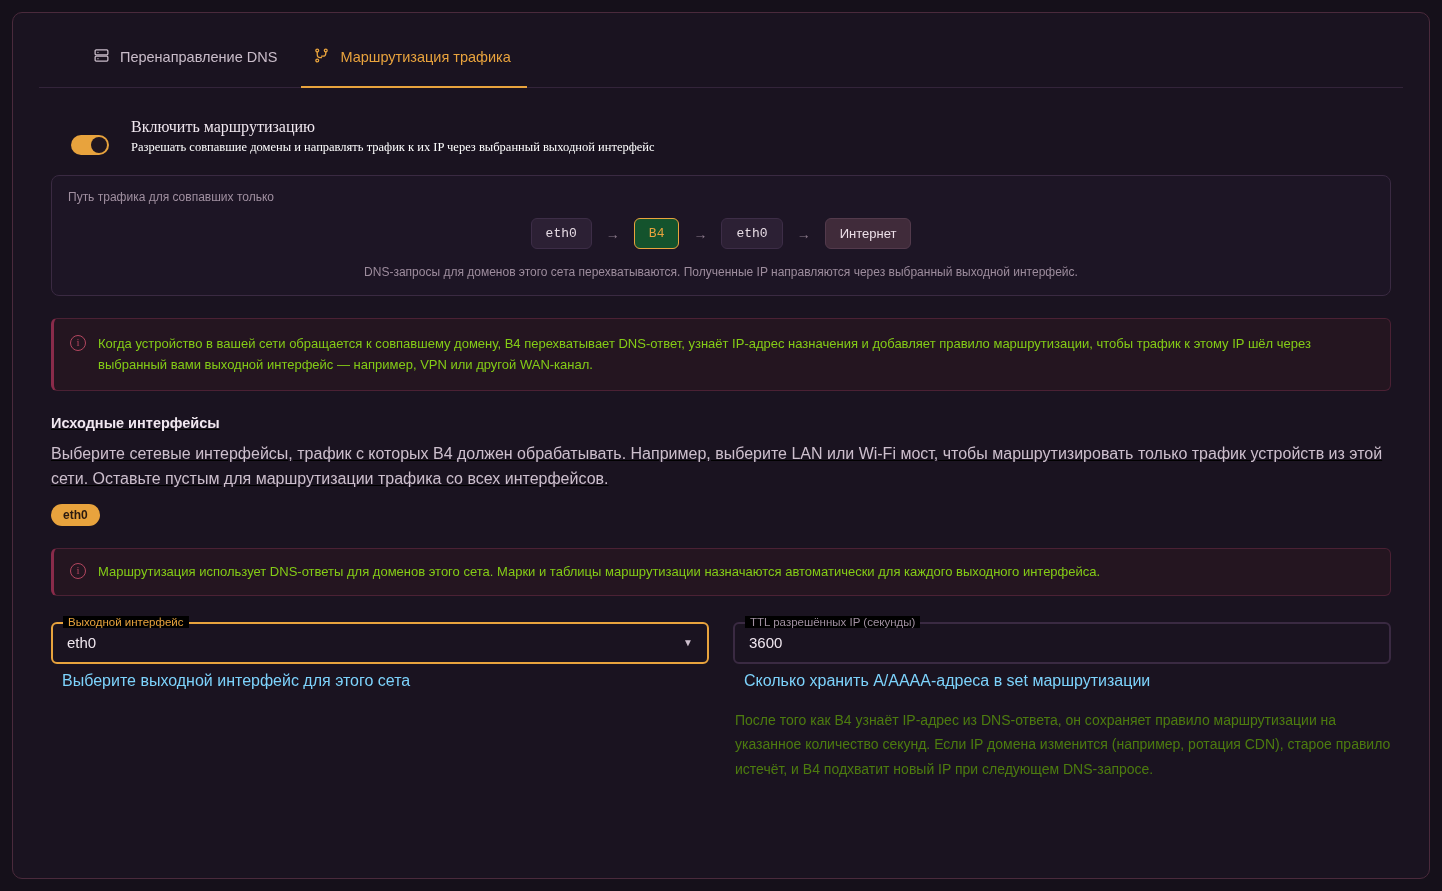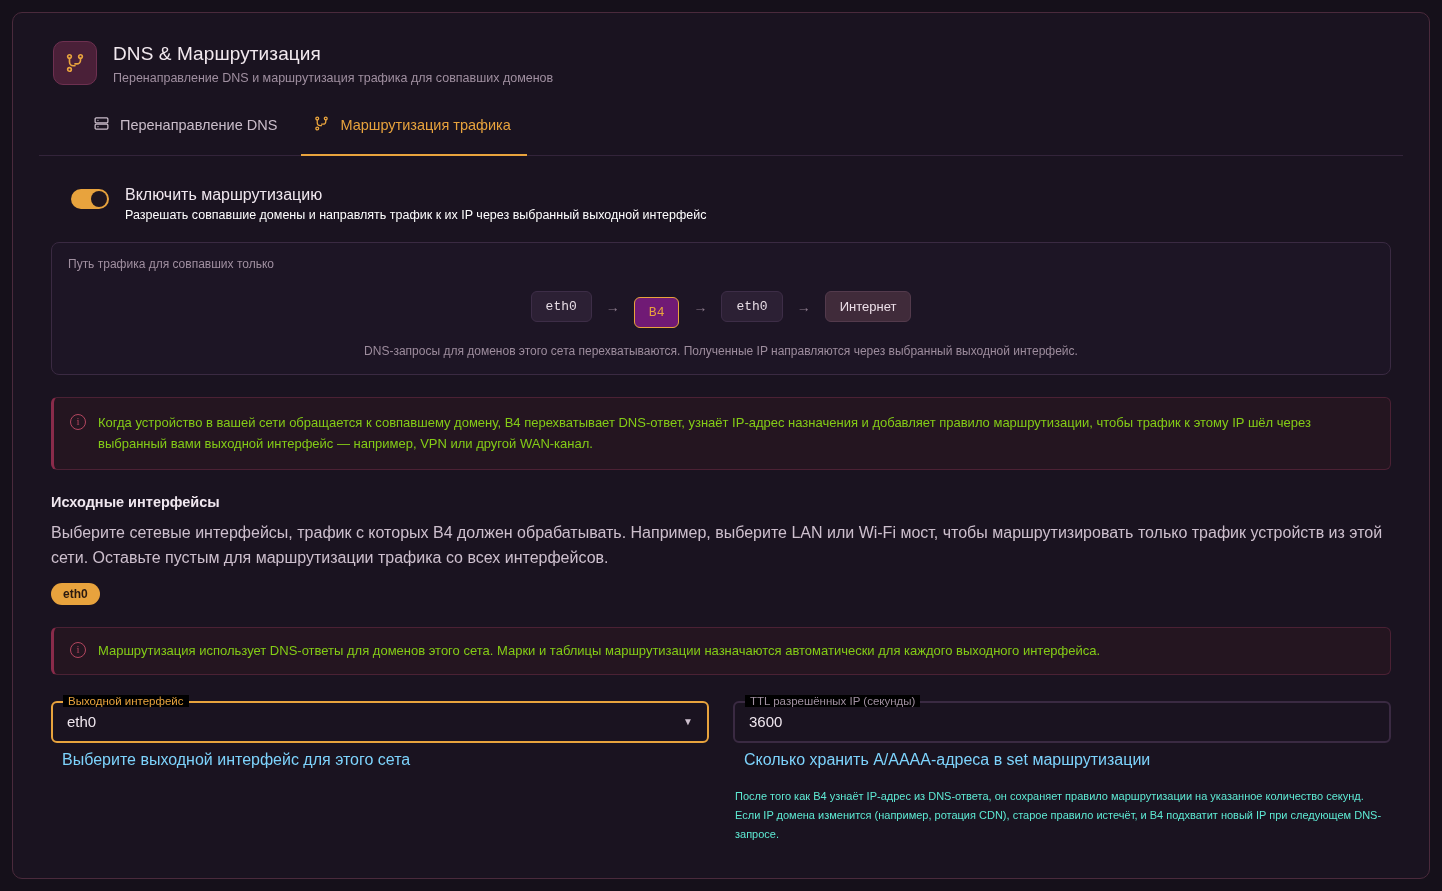--- a/index.html
+++ b/index.html
@@ -76,23 +76,24 @@
     margin-bottom: -1px;
   }
   .tab.active {
     color: #e8a33d;
     border-bottom-color: #e8a33d;
   }
 
   
   .toggle-row {
     display: flex;
-    align-items: flex-start;
-    gap: 16px;
+    align-items: flex-end;
+    gap: 22px;
     padding: 30px 0 0 32px;
+    font-family: Liberation Serif, serif;
   }
   .switch {
     width: 38px; height: 20px;
     border-radius: 10px;
     background: #e8a33d;
     position: relative;
     flex: 0 0 auto;
     margin-top: 3px;
     cursor: pointer;
   }
@@ -137,22 +138,21 @@
     font-size: 13px;
     color: #e6dbe4;
     background: #2c2034;
     border: 1px solid #3d2d47;
     border-radius: 6px;
     padding: 7px 14px;
   }
   .chip.accent {
     color: #e8a33d;
     border-color: #e8a33d;
-    background: #701a75;
-    margin-top: 12px;
+    background: #14532d;
   }
   .chip.plain {
     font-family: "Liberation Sans", sans-serif;
     background: #402b3a;
     border-color: #533a4c;
     color: #ecdfe8;
   }
   .arrow { color: #8d7b8d; font-size: 14px; }
   .path-note {
     text-align: center;
@@ -187,20 +187,21 @@
   .callout-text {
     font-size: 13px;
     line-height: 1.65;
     color: #84cc16;
   }
   .callout.slim { padding: 12px 16px; }
 
   
   .section {
     padding: 24px 12px 0 12px;
+    text-decoration: underline;
   }
   .section-title {
     font-size: 14.5px;
     color: #f0e7ef;
     font-weight: bold;
   }
   .section-desc {
     font-size: 16px;
     color: #cdbfcd;
     line-height: 1.6;
@@ -257,48 +258,33 @@
     font-size: 10px;
   }
   .field-help {
     font-size: 16px;
     color: #7dd3fc;
     margin-top: 8px;
     padding-left: 2px;
     margin-left: 9px;
   }
   .field-note {
-    font-size: 11px;
-    color: #5eead4;
+    font-size: 14px;
+    color: #4d7c0f;
     line-height: 1.75;
     margin-top: 18px;
     padding-left: 2px;
   }
 </style>
 </head>
 <body>
 
 <div class="page">
   <div class="panel">
 
-    <div class="header">
-      <div class="header-icon">
-        <svg width="22" height="22" viewBox="0 0 24 24" fill="none" stroke="#e8a33d" stroke-width="1.8" stroke-linecap="round" stroke-linejoin="round">
-          <circle cx="6" cy="19" r="2"></circle>
-          <circle cx="18" cy="5" r="2"></circle>
-          <circle cx="6" cy="5" r="2"></circle>
-          <path d="M6 7v4a4 4 0 0 0 4 4h2"></path>
-          <path d="M18 7v2a4 4 0 0 1-4 4h-2"></path>
-        </svg>
-      </div>
-      <div class="header-texts">
-        <div class="header-title">DNS &amp; Маршрутизация</div>
-        <div class="header-sub">Перенаправление DNS и маршрутизация трафика для совпавших доменов</div>
-      </div>
-    </div>
 
     <div class="tabs">
       <div class="tab">
         <span>
           <svg width="17" height="17" viewBox="0 0 24 24" fill="none" stroke="#c9bcc9" stroke-width="1.8" stroke-linecap="round">
             <rect x="3" y="4" width="18" height="7" rx="1.5"></rect>
             <rect x="3" y="13" width="18" height="7" rx="1.5"></rect>
             <line x1="7" y1="7.5" x2="7.01" y2="7.5"></line>
             <line x1="7" y1="16.5" x2="7.01" y2="16.5"></line>
           </svg>

